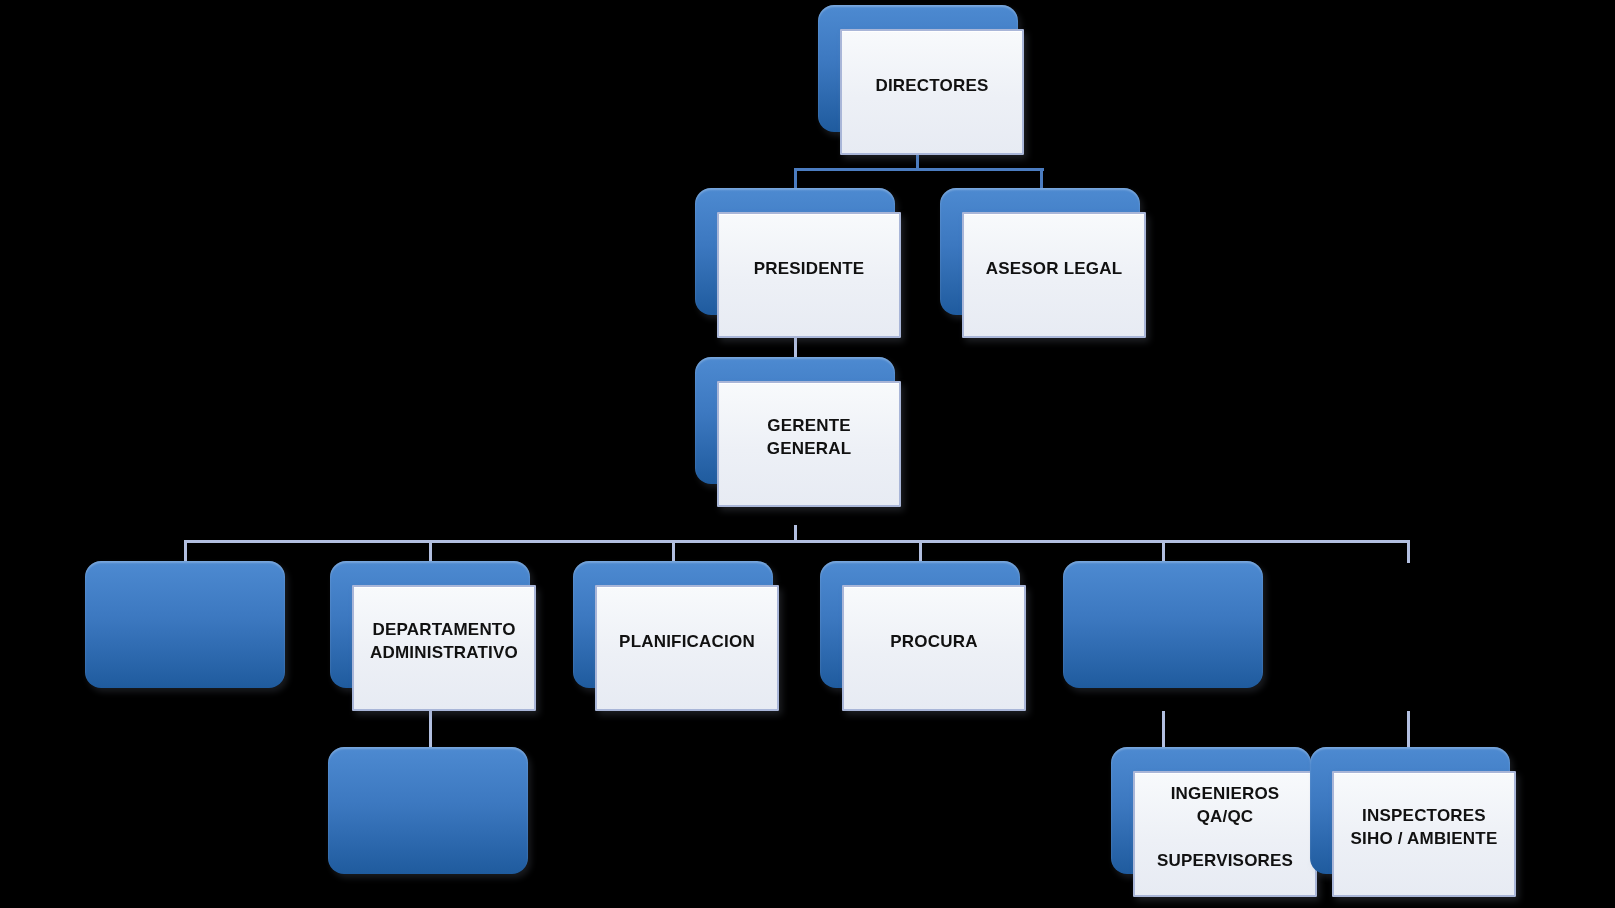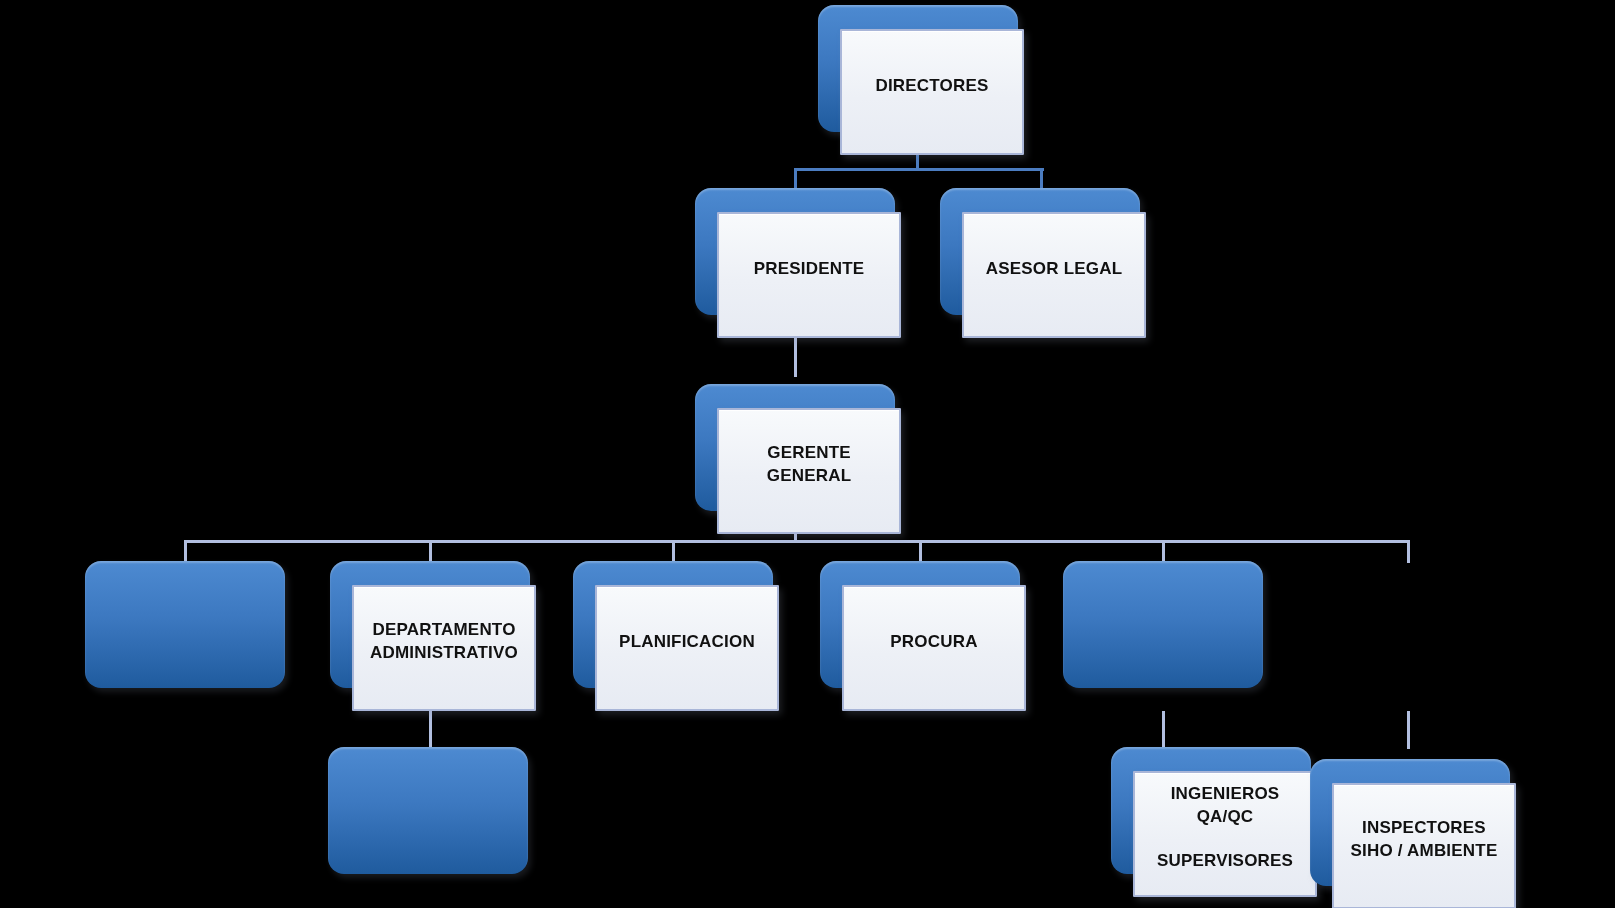--- a/index.html
+++ b/index.html
@@ -66,30 +66,30 @@
     color: var(--node-text, #111111);
     font-weight: 700; font-size: 17px; line-height: 1.35;
     letter-spacing: 0.2px;
     white-space: pre-line;
   }
   .label-secondary { margin-top: 22px; }
 
   #n-directores { left:818px;  top:5px;   }
   #n-presidente { left:695px;  top:188px; }
   #n-asesor     { left:940px;  top:188px; }
-  #n-gg         { left:695px;  top:384px; }
+  #n-gg         { left:695px;  top:357px; }
   #n-rel        { left:85px;   top:561px; }
   #n-dept       { left:330px;  top:561px;text-decoration:underline; }
   #n-plan       { left:573px;  top:561px; }
   #n-procura    { left:820px;  top:561px; }
   #n-gproy      { left:1063px; top:561px; }
   #n-coord      { left:1308px; top:561px; }
   #n-conta      { left:328px;  top:747px; }
   #n-ing        { left:1111px; top:747px; }
-  #n-insp       { left:1310px; top:747px;margin-top:12px; }
+  #n-insp       { left:1310px; top:747px; }
 </style>
 </head>
 <body>
 
 <div class="canvas">
 
   <div class="connector c-primary" id="c-v-dir"></div>
   <div class="connector c-primary" id="c-h-row2"></div>
   <div class="connector c-primary" id="c-v-pres"></div>
   <div class="connector c-primary" id="c-v-asesor"></div>

